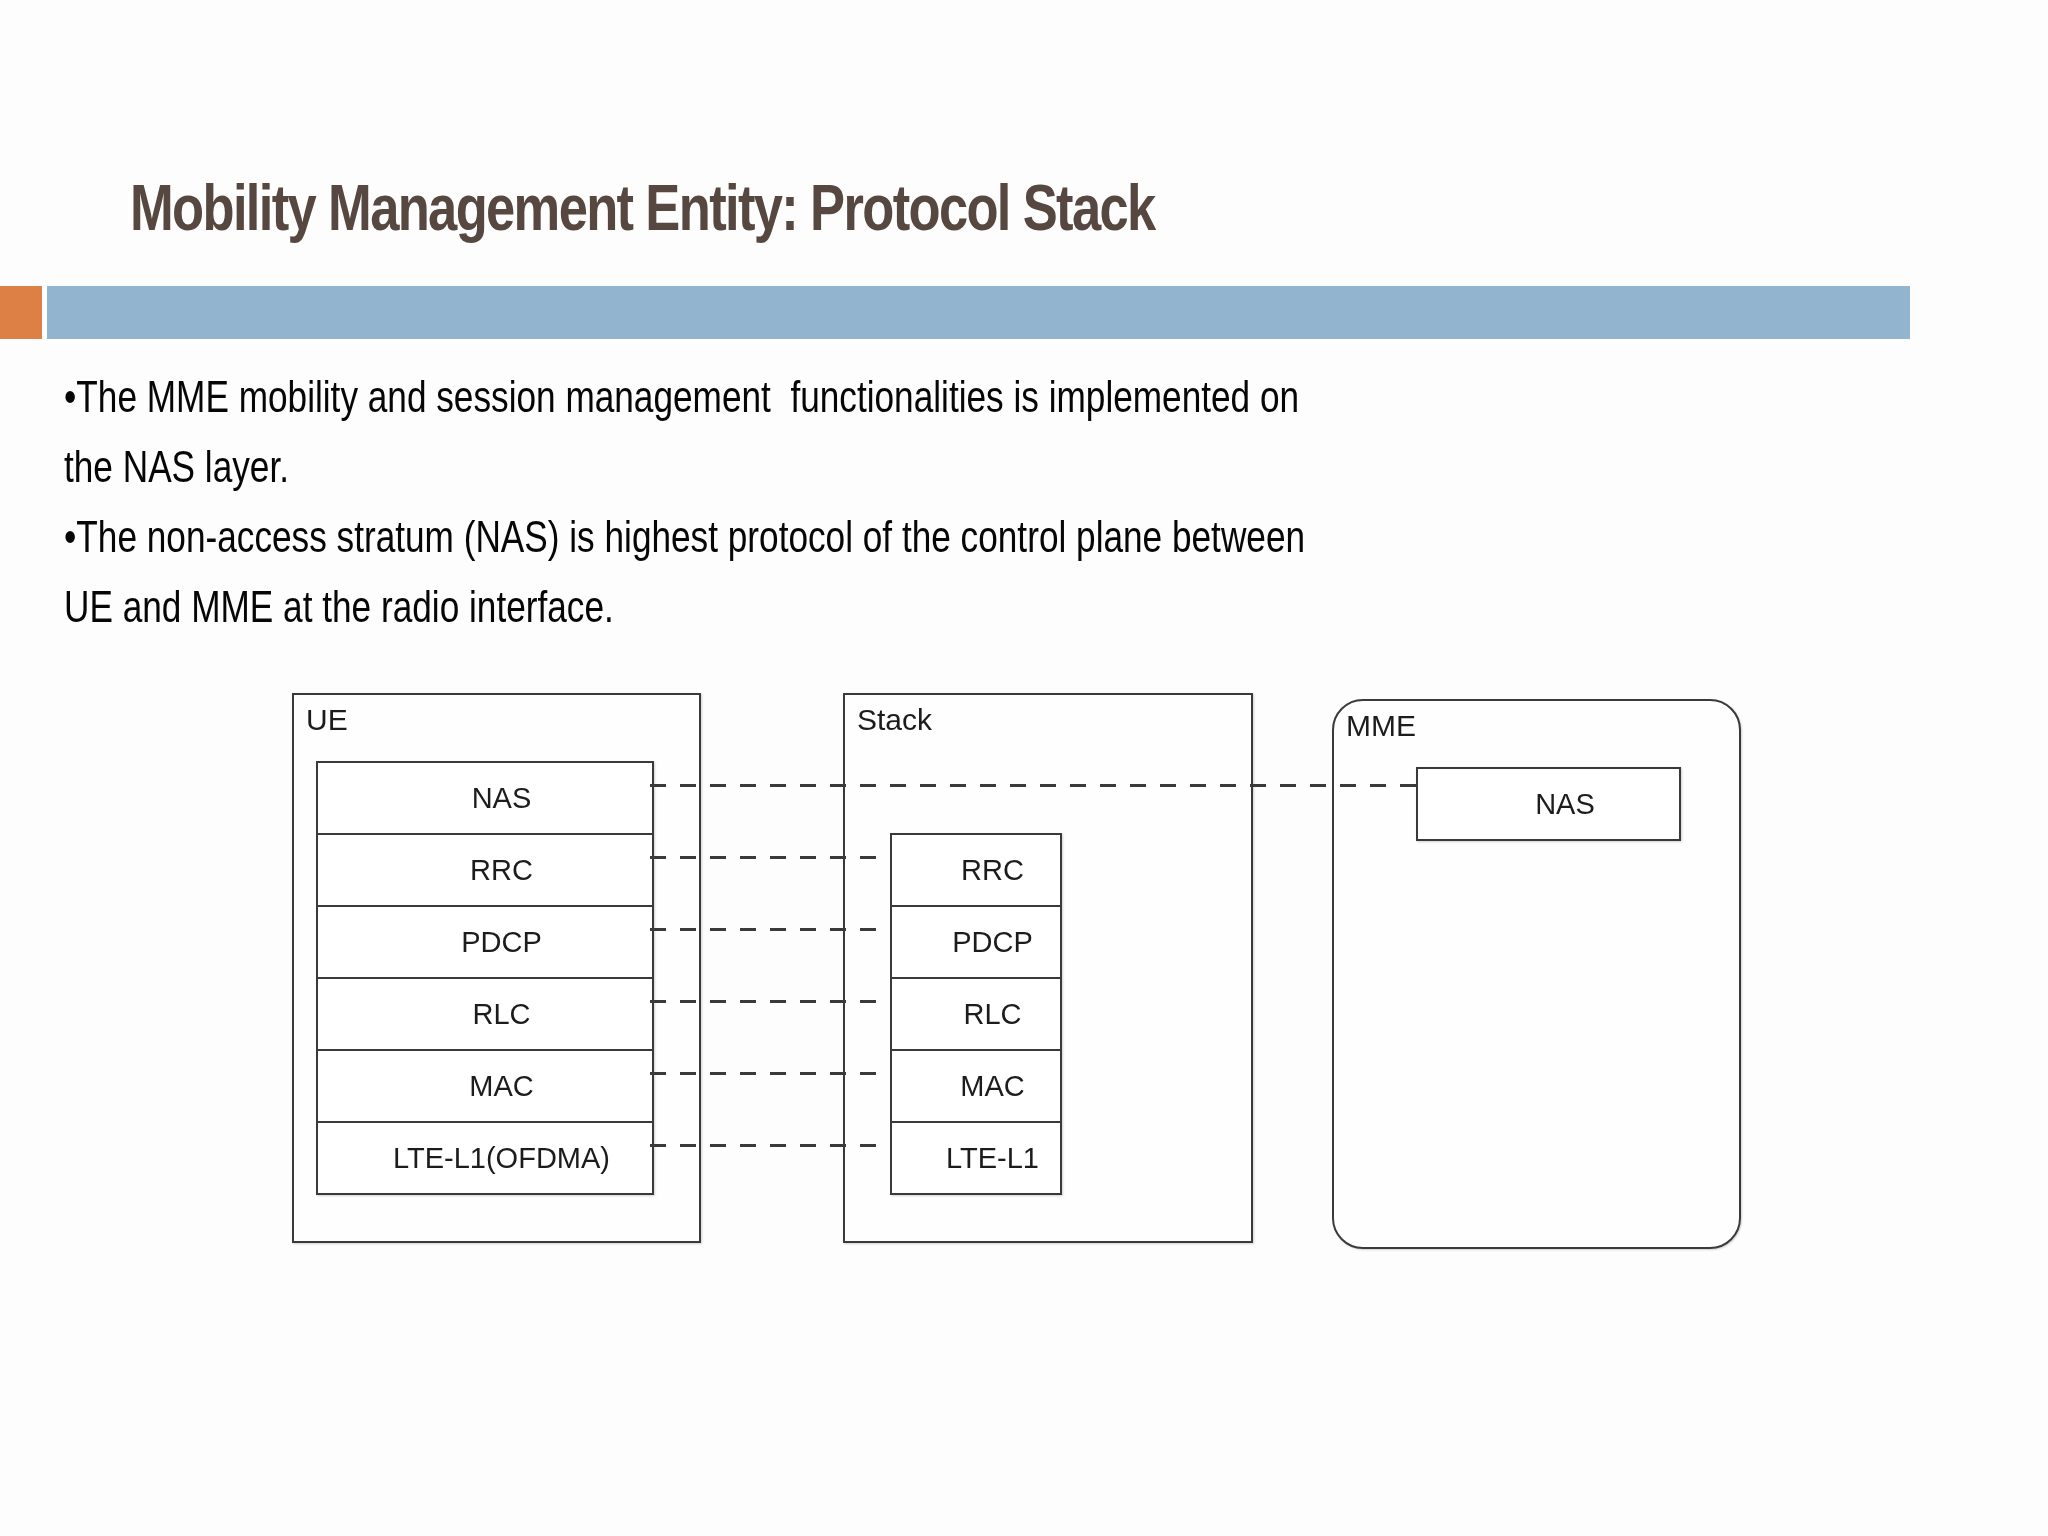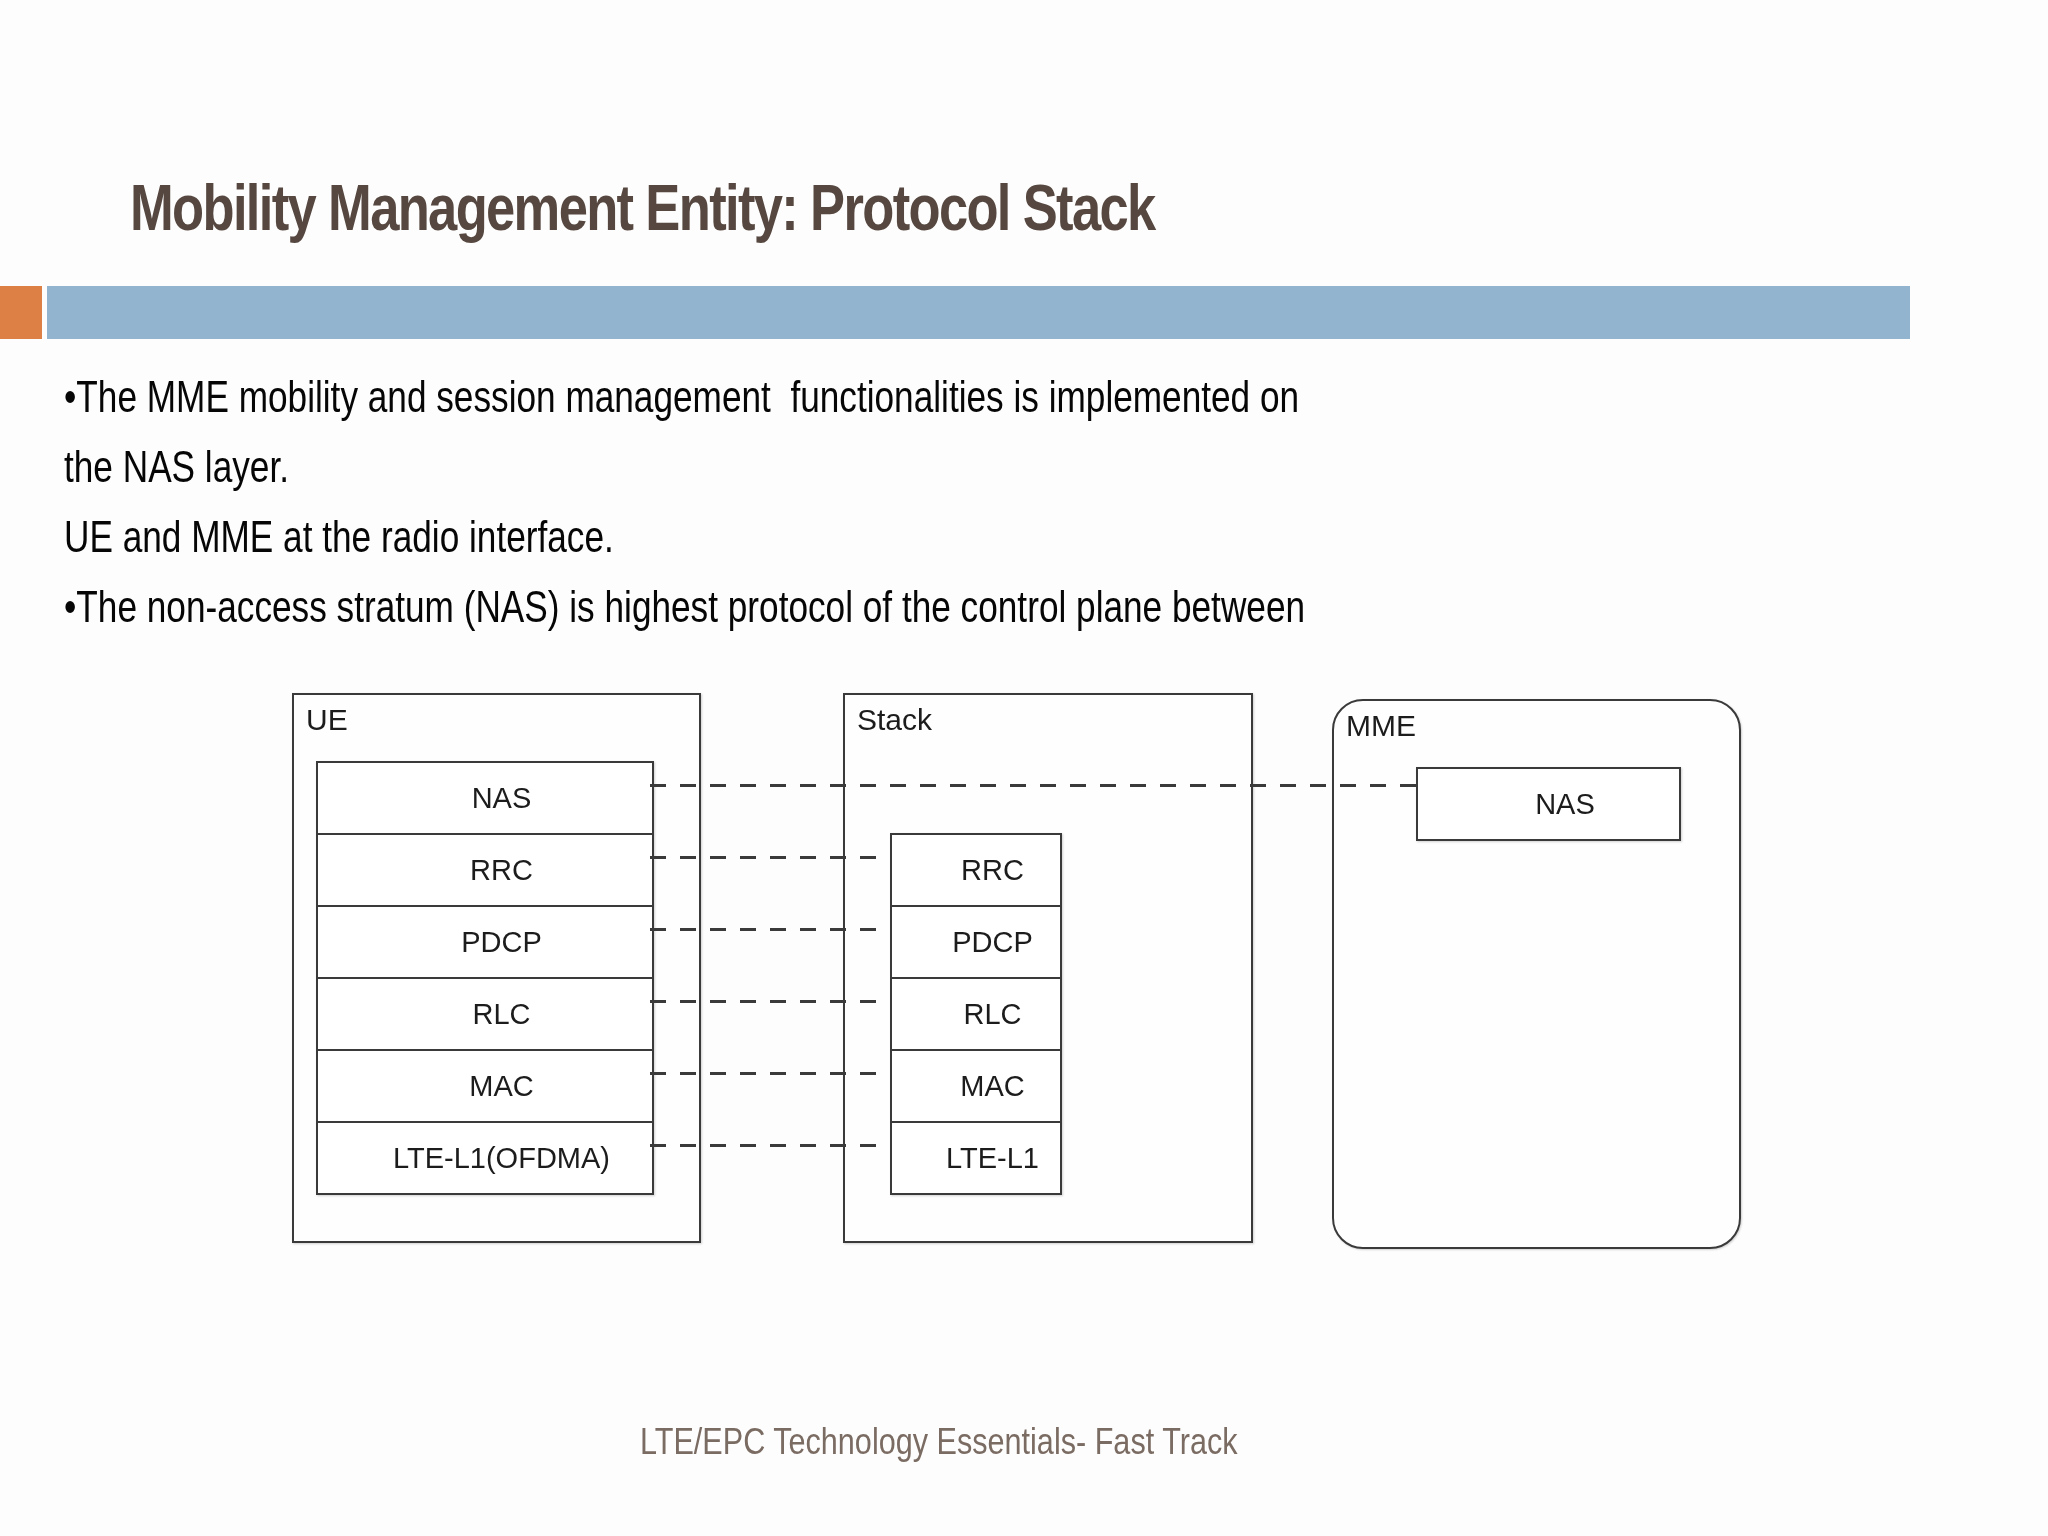--- a/index.html
+++ b/index.html
@@ -60,22 +60,22 @@
 <div class="slide">
 
   <h2 class="abs subtitle" style="margin:0;"><span class="cx82">Mobility Management Entity: Protocol Stack</span></h2>
 
   <div class="abs accent-orange"></div>
   <div class="abs accent-blue"></div>
 
   <div class="abs bullets">
     <div class="bullet-line"><span class="cx80">•The MME mobility and session management  functionalities is implemented on</span></div>
     <div class="bullet-line"><span class="cx80">the NAS layer.</span></div>
+    <div class="bullet-line"><span class="cx80">•The non-access stratum (NAS) is highest protocol of the control plane between</span></div>
     <div class="bullet-line"><span class="cx80">UE and MME at the radio interface.</span></div>
-    <div class="bullet-line"><span class="cx80">•The non-access stratum (NAS) is highest protocol of the control plane between</span></div>
   </div>
 
   <div class="abs" style="left:0;top:0;width:1768px;height:1536px;pointer-events:none;">
 
     <div class="abs node-box" style="left:292px;top:693px;width:405px;height:546px;">
       <div class="node-label">UE</div>
       <div class="stack" style="left:22px;top:66px;width:334px;">
         <div class="layer">NAS</div>
         <div class="layer">RRC</div>
         <div class="layer">PDCP</div>
@@ -104,15 +104,14 @@
     </div>
 
     <div class="connector" style="left:650px;top:784px;width:766px;"></div>
     <div class="connector" style="left:650px;top:856px;width:240px;"></div>
     <div class="connector" style="left:650px;top:928px;width:240px;"></div>
     <div class="connector" style="left:650px;top:1000px;width:240px;"></div>
     <div class="connector" style="left:650px;top:1072px;width:240px;"></div>
     <div class="connector" style="left:650px;top:1144px;width:240px;"></div>
   </div>
 
-  <div class="abs footer"><span class="cx85">LTE/EPC Technology Essentials- Fast Track</span></div>
 
 </div>
 
 </body></html>

